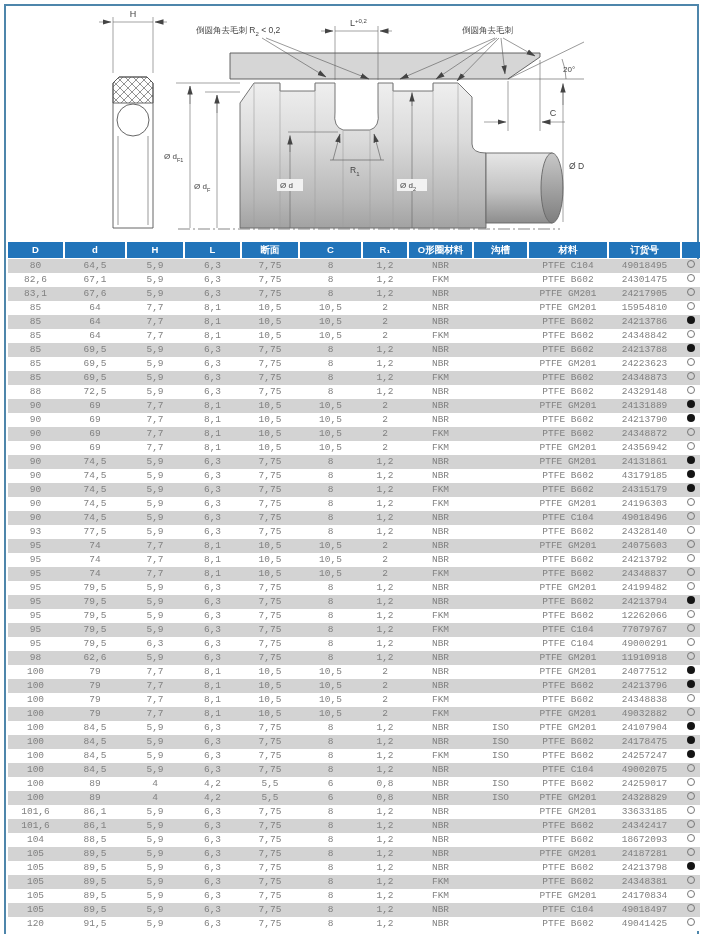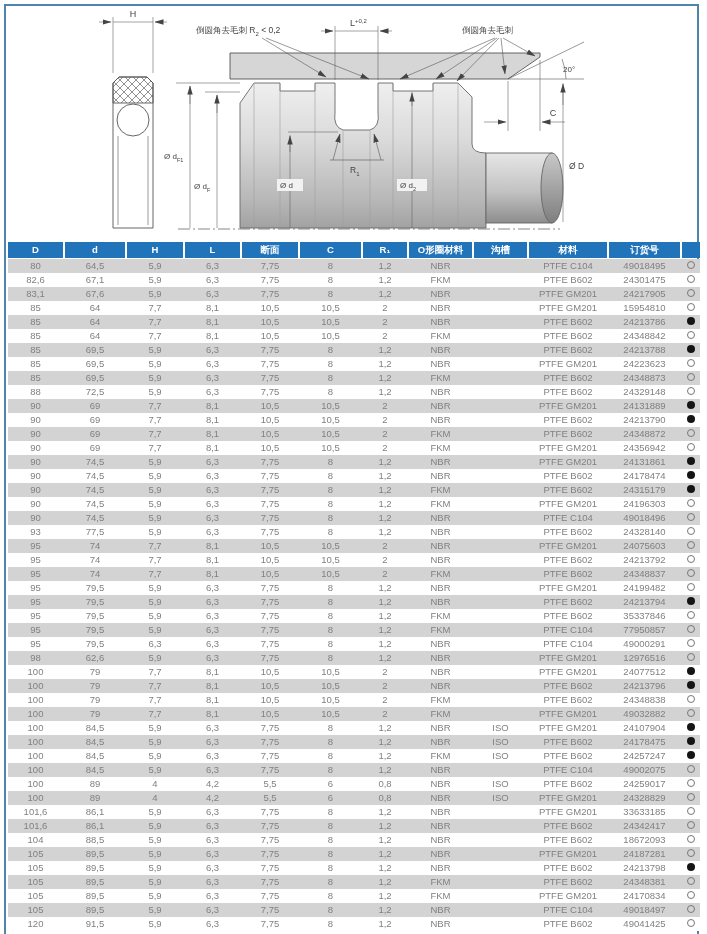--- a/index.html
+++ b/index.html
@@ -7,21 +7,21 @@
         font-family:"Liberation Sans",sans-serif;}
   .frame{position:absolute;left:4px;top:4px;width:695px;height:930px;
          border:2px solid #4e86ab;border-bottom:none;box-sizing:border-box;pointer-events:none;}
   .diagram-wrap{position:absolute;left:0;top:0;width:707px;height:240px;}
   svg text{fill:#444;font-family:"Liberation Sans",sans-serif;}
   
   .catalog{position:absolute;left:8px;top:242px;width:692px;}
   .thead{display:grid;column-gap:2px;background:#fff;height:16px;margin-bottom:1px;}
   .hcell{background:#2174ba;color:#fff;font-weight:bold;font-size:9.5px;line-height:16px;
          text-align:center;white-space:nowrap;overflow:hidden;}
-  .trow{display:grid;column-gap:2px;height:14px;background:#fff;}
+  .trow{display:grid;column-gap:2px;height:14px;background:#fff;font-family:Liberation Mono, monospace;}
   .trow.alt{background:#d3d3d3;}
   .tcell{font-size:9.5px;line-height:14px;color:#818181;text-align:center;
          white-space:nowrap;overflow:hidden;}
   .dot{display:inline-block;width:7px;height:7px;border-radius:50%;vertical-align:middle;
        margin-top:-2px;}
   .dot.open{border:1.2px solid #777;background:transparent;box-sizing:border-box;width:8px;height:8px;}
   .dot.filled{background:#151515;width:8px;height:8px;}
 </style>
 </head>
 <body>
@@ -410,21 +410,21 @@
           <div class="tcell">90</div>
           <div class="tcell">74,5</div>
           <div class="tcell">5,9</div>
           <div class="tcell">6,3</div>
           <div class="tcell">7,75</div>
           <div class="tcell">8</div>
           <div class="tcell">1,2</div>
           <div class="tcell">NBR</div>
           <div class="tcell"></div>
           <div class="tcell">PTFE B602</div>
-          <div class="tcell">24178474</div>
+          <div class="tcell">43179185</div>
           <div class="tcell"><span class="dot filled"></span></div>
         </div>
         <div class="trow alt" style="grid-template-columns: 55px 60px 56px 55px 56px 61px 44px 63px 53px 78px 71px 18px;">
           <div class="tcell">90</div>
           <div class="tcell">74,5</div>
           <div class="tcell">5,9</div>
           <div class="tcell">6,3</div>
           <div class="tcell">7,75</div>
           <div class="tcell">8</div>
           <div class="tcell">1,2</div>
@@ -550,35 +550,35 @@
           <div class="tcell">95</div>
           <div class="tcell">79,5</div>
           <div class="tcell">5,9</div>
           <div class="tcell">6,3</div>
           <div class="tcell">7,75</div>
           <div class="tcell">8</div>
           <div class="tcell">1,2</div>
           <div class="tcell">FKM</div>
           <div class="tcell"></div>
           <div class="tcell">PTFE B602</div>
-          <div class="tcell">35337846</div>
+          <div class="tcell">12262066</div>
           <div class="tcell"><span class="dot open"></span></div>
         </div>
         <div class="trow alt" style="grid-template-columns: 55px 60px 56px 55px 56px 61px 44px 63px 53px 78px 71px 18px;">
           <div class="tcell">95</div>
           <div class="tcell">79,5</div>
           <div class="tcell">5,9</div>
           <div class="tcell">6,3</div>
           <div class="tcell">7,75</div>
           <div class="tcell">8</div>
           <div class="tcell">1,2</div>
           <div class="tcell">FKM</div>
           <div class="tcell"></div>
           <div class="tcell">PTFE C104</div>
-          <div class="tcell">77950857</div>
+          <div class="tcell">77079767</div>
           <div class="tcell"><span class="dot open"></span></div>
         </div>
         <div class="trow" style="grid-template-columns: 55px 60px 56px 55px 56px 61px 44px 63px 53px 78px 71px 18px;">
           <div class="tcell">95</div>
           <div class="tcell">79,5</div>
           <div class="tcell">6,3</div>
           <div class="tcell">6,3</div>
           <div class="tcell">7,75</div>
           <div class="tcell">8</div>
           <div class="tcell">1,2</div>
@@ -592,21 +592,21 @@
           <div class="tcell">98</div>
           <div class="tcell">62,6</div>
           <div class="tcell">5,9</div>
           <div class="tcell">6,3</div>
           <div class="tcell">7,75</div>
           <div class="tcell">8</div>
           <div class="tcell">1,2</div>
           <div class="tcell">NBR</div>
           <div class="tcell"></div>
           <div class="tcell">PTFE GM201</div>
-          <div class="tcell">12976516</div>
+          <div class="tcell">11910918</div>
           <div class="tcell"><span class="dot open"></span></div>
         </div>
         <div class="trow" style="grid-template-columns: 55px 60px 56px 55px 56px 61px 44px 63px 53px 78px 71px 18px;">
           <div class="tcell">100</div>
           <div class="tcell">79</div>
           <div class="tcell">7,7</div>
           <div class="tcell">8,1</div>
           <div class="tcell">10,5</div>
           <div class="tcell">10,5</div>
           <div class="tcell">2</div>

